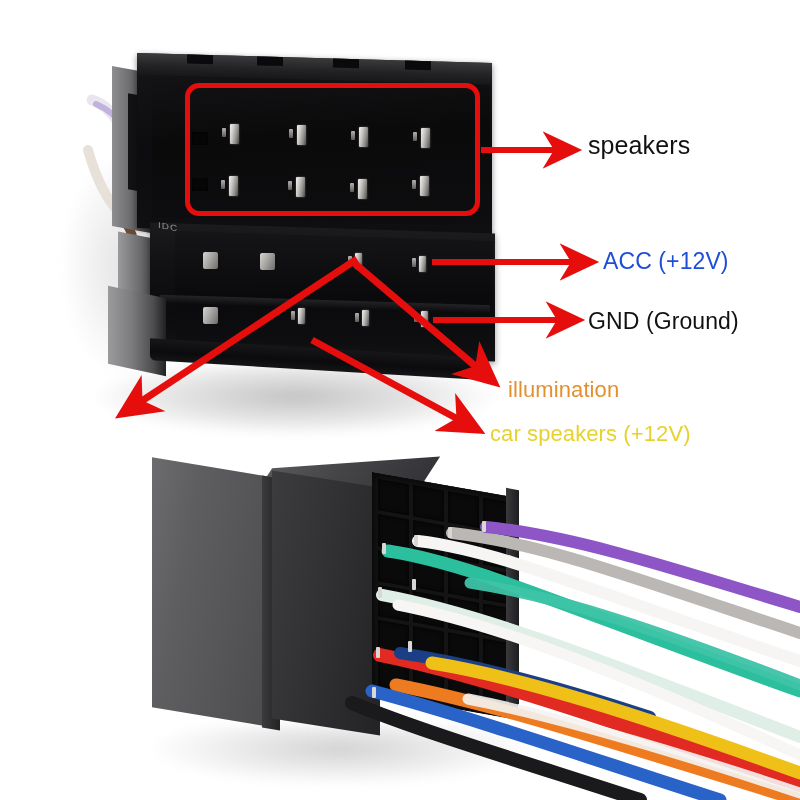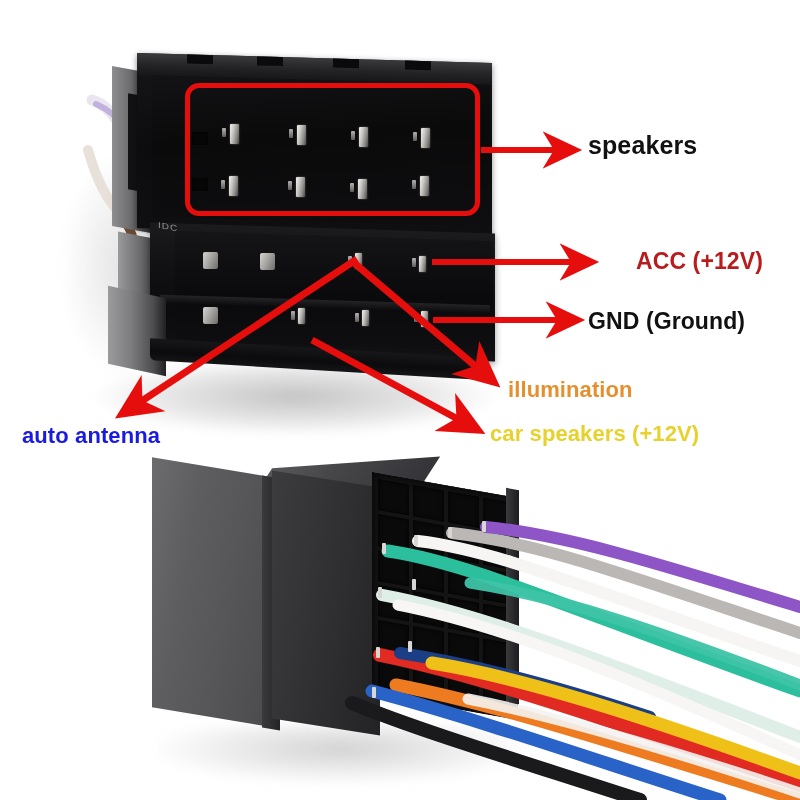--- a/index.html
+++ b/index.html
@@ -116,23 +116,23 @@
   }
 
   
   .redbox{
     position:absolute;left:185px;top:83px;width:295px;height:133px;
     border:5px solid #e60d0d;border-radius:14px;box-sizing:border-box;
     pointer-events:none;
   }
 
   
-  .lbl{position:absolute;white-space:nowrap;font-weight:bold;letter-spacing:.1px;}
+  .lbl{position:absolute;white-space:nowrap;font-weight:normal;letter-spacing:.1px;}
   .lbl-speakers{left:588px;top:131px;font-size:25px;color:#111111;}
-  .lbl-acc{left:636px;top:248px;font-size:23px;color:#b91c1c;}
+  .lbl-acc{left:603px;top:248px;font-size:23px;color:#1d4ed8;}
   .lbl-gnd{left:588px;top:308px;font-size:23px;color:#111111;}
   .lbl-illum{left:508px;top:377px;font-size:22px;color:#e4902f;}
   .lbl-battery{left:490px;top:421px;font-size:22px;color:#e7d22c;}
   .lbl-antenna{left:22px;top:423px;font-size:22px;color:#1a1ae0;}
 
   
   .panel-bot{position:absolute;left:0;top:455px;width:800px;height:345px;background:#fff;overflow:hidden;}
   .bshadow{
     position:absolute;left:150px;top:270px;width:380px;height:60px;
     background:radial-gradient(ellipse at 50% 40%, rgba(160,158,160,.45) 0%, rgba(255,255,255,0) 72%);
@@ -272,21 +272,20 @@
       <line x1="312" y1="340" x2="478" y2="430" stroke="#e60d0d" stroke-width="7" marker-end="url(#ah)"></line>
 
       <line x1="357" y1="259" x2="122" y2="414" stroke="#e60d0d" stroke-width="7" marker-end="url(#ah)"></line>
     </svg>
 
     <div class="lbl lbl-speakers">speakers</div>
     <div class="lbl lbl-acc">ACC (+12V)</div>
     <div class="lbl lbl-illum">illumination</div>
     <div class="lbl lbl-gnd">GND (Ground)</div>
     <div class="lbl lbl-battery">car speakers (+12V)</div>
-    <div class="lbl lbl-antenna">auto antenna</div>
   </div>
 
   <div class="panel-bot">
     <div class="bshadow"></div>
 
     <div class="plug-top"></div>
     <div class="plug-flange"></div>
     <div class="plug-flange-edge"></div>
     <div class="plug-body"></div>
 

